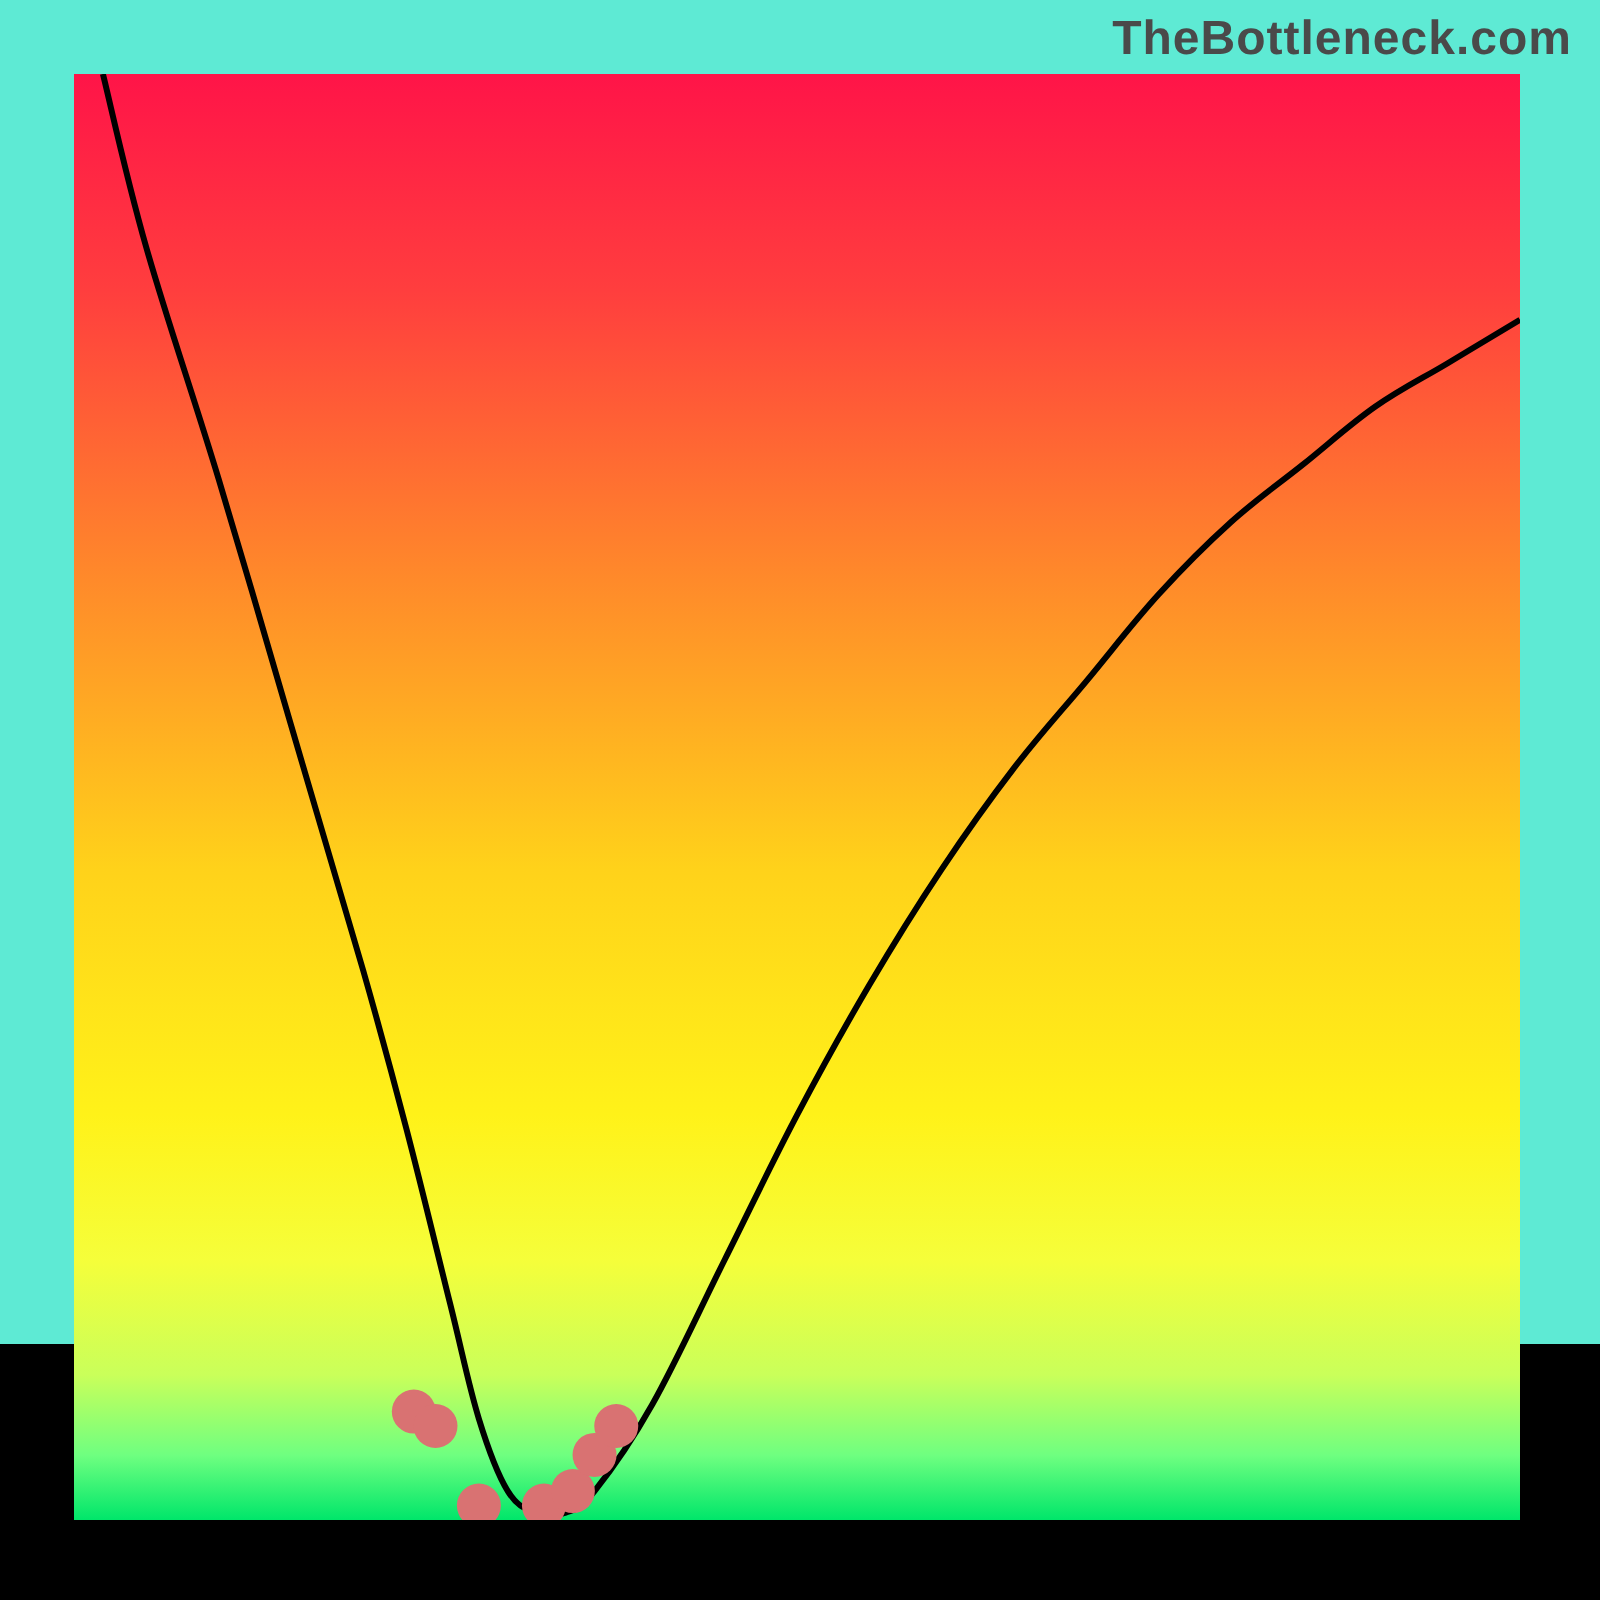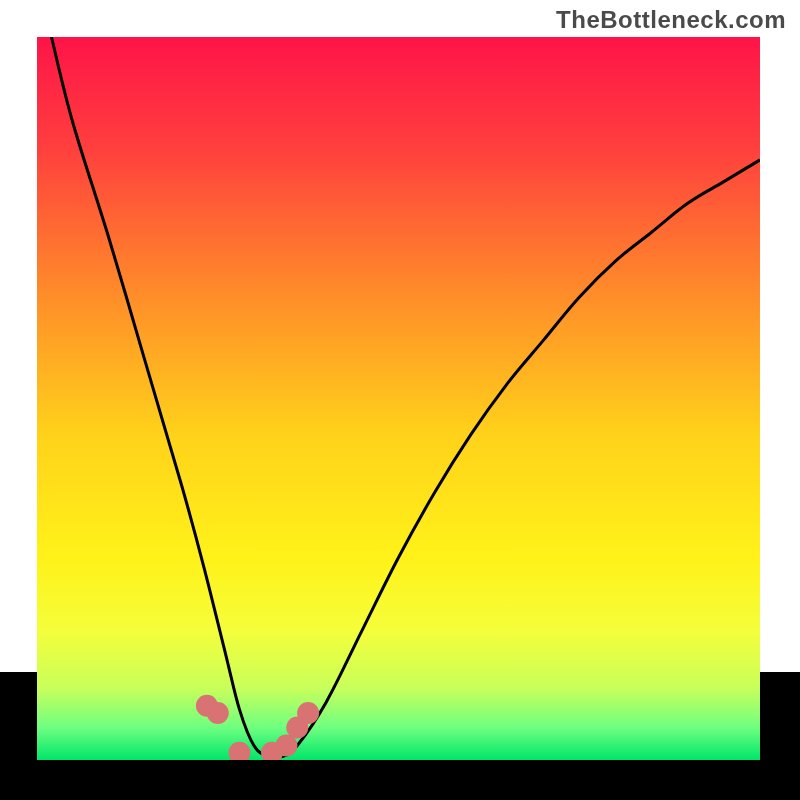--- a/index.html
+++ b/index.html
@@ -7,21 +7,21 @@
     padding: 0;
     width: 800px;
     height: 800px;
     background: #000;
     font-family: Arial, Helvetica, sans-serif;
   }
   .frame {
     position: relative;
     width: 800px;
     height: 672px;
-    background: #ffffff;
+    background: #5eead4;
   }
   .watermark {
     position: absolute;
     top: 6px;
     right: 14px;
     color: #4a4a4a;
     font-size: 24px;
     font-weight: 600;
     letter-spacing: 0.5px;
     z-index: 5;

